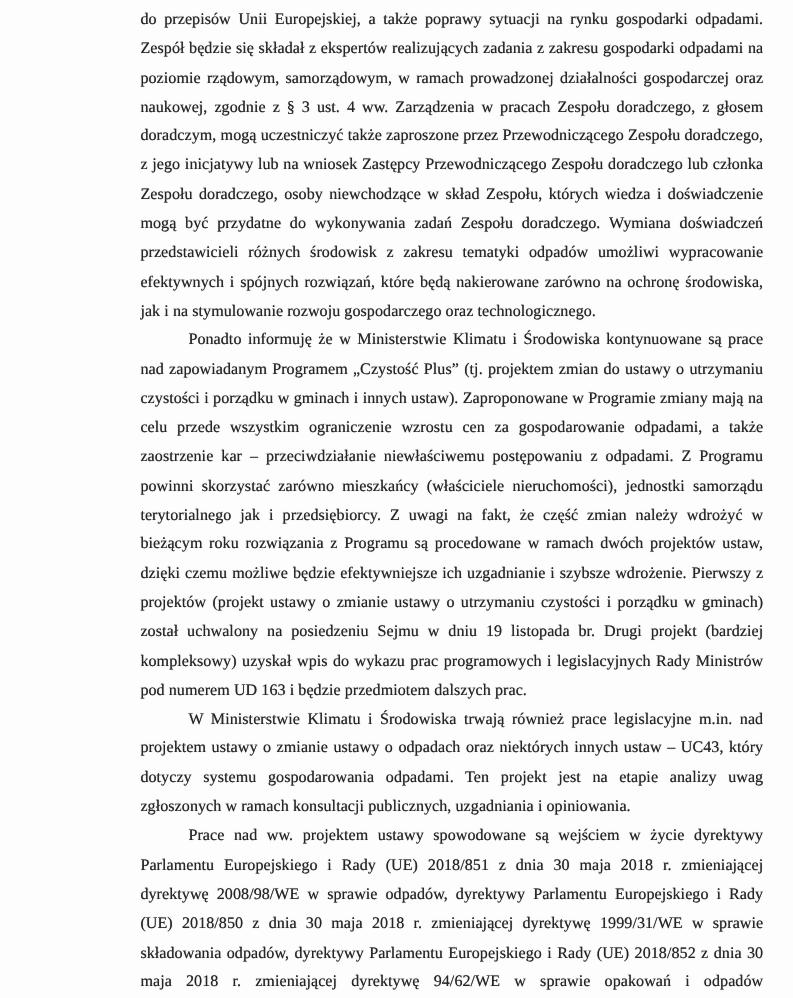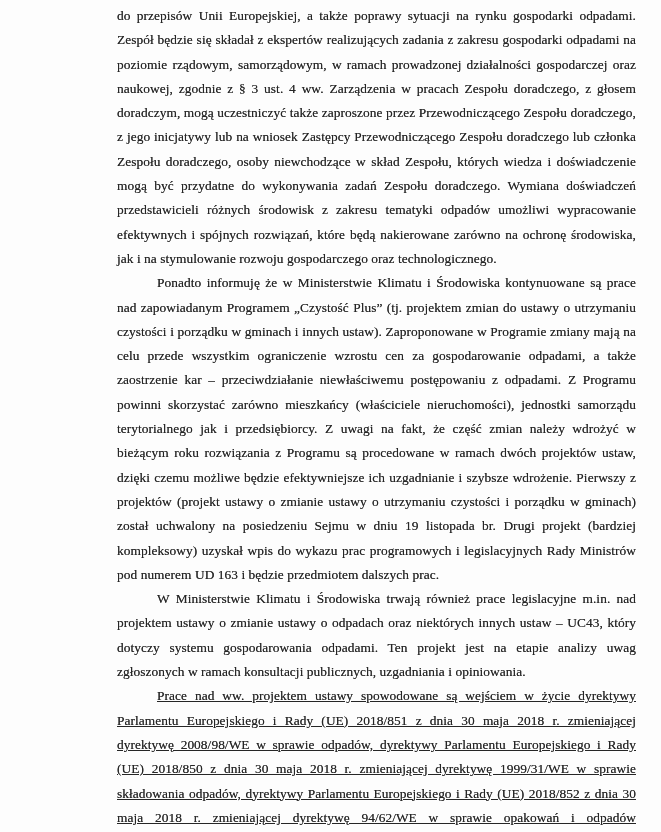--- a/index.html
+++ b/index.html
@@ -36,21 +36,20 @@
   .para {
     margin: 0;
     padding: 0;
   }
   .para.indent {
     text-indent: 40px;
   }
   
   .para.continues {
     text-align-last: justify;
-    text-decoration: underline;
   }
 </style>
 </head>
 <body>
 
 <div class="page">
   <div class="text-block">
     <p class="para">do przepisów Unii Europejskiej, a także poprawy sytuacji na rynku gospodarki odpadami. Zespół będzie się składał z ekspertów realizujących zadania z zakresu gospodarki odpadami na poziomie rządowym, samorządowym, w ramach prowadzonej działalności gospodarczej oraz naukowej, zgodnie z § 3 ust. 4 ww. Zarządzenia w pracach Zespołu doradczego, z głosem doradczym, mogą uczestniczyć także zaproszone przez Przewodniczącego Zespołu doradczego, z jego inicjatywy lub na wniosek Zastępcy Przewodniczącego Zespołu doradczego lub członka Zespołu doradczego, osoby niewchodzące w skład Zespołu, których wiedza i doświadczenie mogą być przydatne do wykonywania zadań Zespołu doradczego. Wymiana doświadczeń przedstawicieli różnych środowisk z zakresu tematyki odpadów umożliwi wypracowanie efektywnych i spójnych rozwiązań, które będą nakierowane zarówno na ochronę środowiska, jak i na stymulowanie rozwoju gospodarczego oraz technologicznego.</p>
     <p class="para indent">Ponadto informuję że w Ministerstwie Klimatu i Środowiska kontynuowane są prace nad zapowiadanym Programem „Czystość Plus” (tj. projektem zmian do ustawy o utrzymaniu czystości i porządku w gminach i innych ustaw). Zaproponowane w Programie zmiany mają na celu przede wszystkim ograniczenie wzrostu cen za gospodarowanie odpadami, a także zaostrzenie kar – przeciwdziałanie niewłaściwemu postępowaniu z odpadami. Z Programu powinni skorzystać zarówno mieszkańcy (właściciele nieruchomości), jednostki samorządu terytorialnego jak i przedsiębiorcy. Z uwagi na fakt, że część zmian należy wdrożyć w bieżącym roku rozwiązania z Programu są procedowane w ramach dwóch projektów ustaw, dzięki czemu możliwe będzie efektywniejsze ich uzgadnianie i szybsze wdrożenie. Pierwszy z projektów (projekt ustawy o zmianie ustawy o utrzymaniu czystości i porządku w gminach) został uchwalony na posiedzeniu Sejmu w dniu 19 listopada br. Drugi projekt (bardziej kompleksowy) uzyskał wpis do wykazu prac programowych i legislacyjnych Rady Ministrów pod numerem UD 163 i będzie przedmiotem dalszych prac.</p>
     <p class="para indent">W Ministerstwie Klimatu i Środowiska trwają również prace legislacyjne m.in. nad projektem ustawy o zmianie ustawy o odpadach oraz niektórych innych ustaw – UC43, który dotyczy systemu gospodarowania odpadami. Ten projekt jest na etapie analizy uwag zgłoszonych w ramach konsultacji publicznych, uzgadniania i opiniowania.</p>

